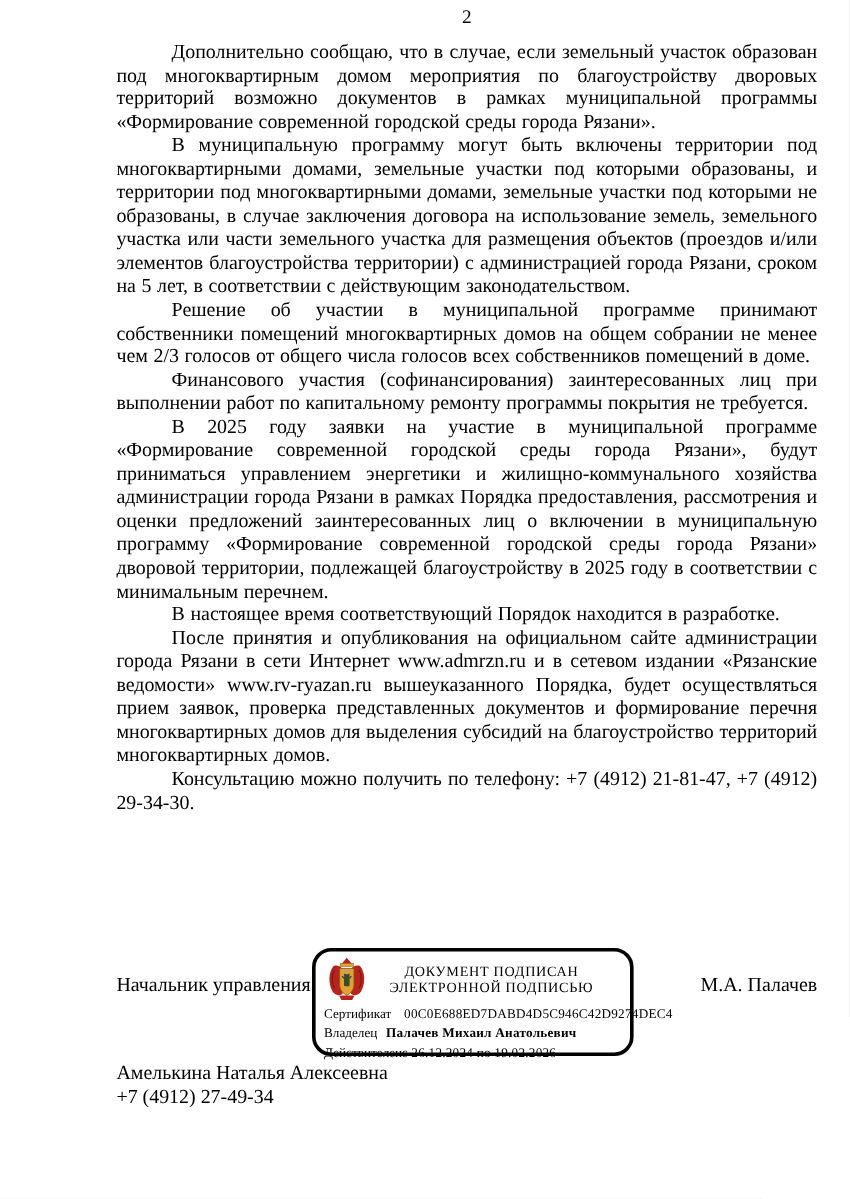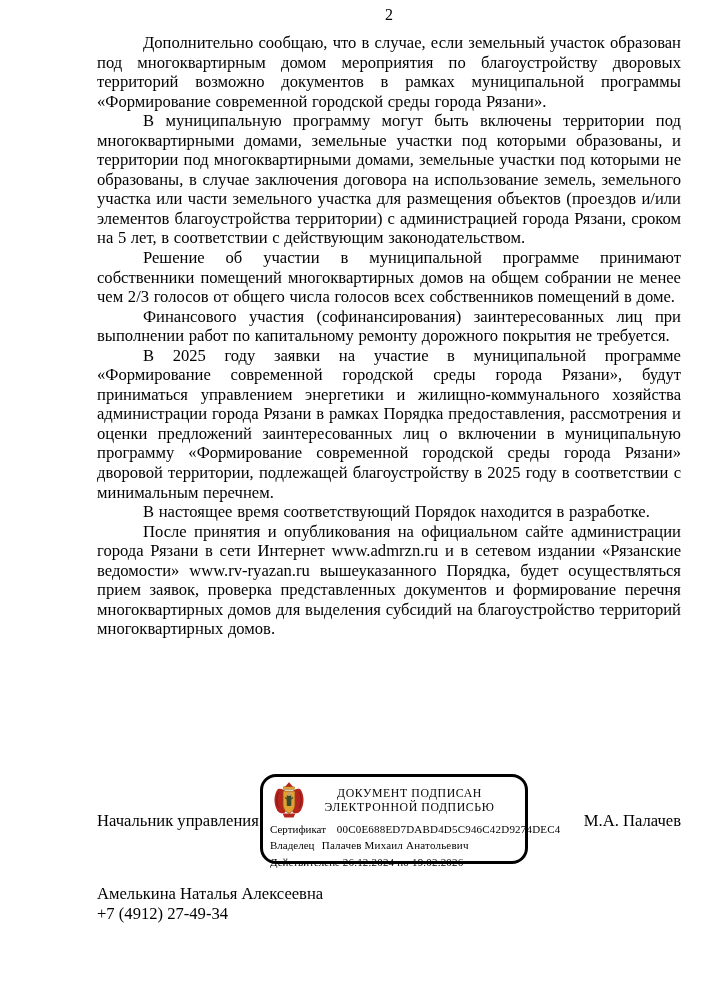--- a/index.html
+++ b/index.html
@@ -26,21 +26,21 @@
     text-align:justify;
     text-indent:46px;
     word-spacing:0.5px;
   }
   .sig-row{
     position:absolute;top:767px;left:97px;width:584px;
     display:flex;justify-content:space-between;
     font-size:16.6px;line-height:19.5px;margin-top:44px;
   }
   .stamp{
-    position:absolute;top:774px;left:260px;width:268px;height:90px;
+    position:absolute;top:790px;left:260px;width:268px;height:90px;
     box-sizing:border-box;
     border:3.5px solid #000;border-radius:16px;
     background:#fff;
     padding:4px 8px 4px 7px;
     font-family:"Liberation Serif", serif;
     z-index:2;
   }
   .stamp-head{display:flex;align-items:center;}
   .emblem{flex:0 0 38px;height:38px;display:flex;align-items:center;justify-content:center;}
   .stamp-title{
@@ -50,41 +50,42 @@
   }
   .stamp-row{
     font-size:11px;line-height:13px;margin-top:3.5px;
     white-space:nowrap;
   }
   .stamp-label{display:inline-block;}
   .lbl-cert{width:64px;}
   .lbl-owner{width:49px;}
   .lbl-valid{width:62px;}
   .stamp-value{letter-spacing:0.2px;}
-  .owner-value{font-weight:normal;}
+  .owner-value{font-weight:bold;}
   .executor{
     position:absolute;top:884px;left:97px;
     font-size:16.6px;line-height:19.5px;
   }
 </style>
 </head>
 <body>
 
 <div class="page">
 
   <div class="page-number">2</div>
 
   <div class="content">
     <p class="para">Дополнительно сообщаю, что в случае, если земельный участок образован под многоквартирным домом мероприятия по благоустройству дворовых территорий возможно документов в рамках муниципальной программы «Формирование современной городской среды города Рязани».</p>
     <p class="para">В муниципальную программу могут быть включены территории под многоквартирными домами, земельные участки под которыми образованы, и территории под многоквартирными домами, земельные участки под которыми не образованы, в случае заключения договора на использование земель, земельного участка или части земельного участка для размещения объектов (проездов и/или элементов благоустройства территории) с администрацией города Рязани, сроком на 5 лет, в соответствии с действующим законодательством.</p>
     <p class="para">Решение об участии в муниципальной программе принимают собственники помещений многоквартирных домов на общем собрании не менее чем 2/3 голосов от общего числа голосов всех собственников помещений в доме.</p>
-    <p class="para">Финансового участия (софинансирования) заинтересованных лиц при выполнении работ по капитальному ремонту дорожного покрытия не требуется.</p>
+    <p class="para">Финансового участия (софинансирования) заинтересованных лиц при выполнении работ по капитальному ремонту программы покрытия не требуется.</p>
     <p class="para">В 2025 году заявки на участие в муниципальной программе «Формирование современной городской среды города Рязани», будут приниматься управлением энергетики и жилищно-коммунального хозяйства администрации города Рязани в рамках Порядка предоставления, рассмотрения и оценки предложений заинтересованных лиц о включении в муниципальную программу «Формирование современной городской среды города Рязани» дворовой территории, подлежащей благоустройству в 2025 году в соответствии с минимальным перечнем.</p>
     <p class="para">В настоящее время соответствующий Порядок находится в разработке.</p>
     <p class="para">После принятия и опубликования на официальном сайте администрации города Рязани в сети Интернет www.admrzn.ru и в сетевом издании «Рязанские ведомости» www.rv-ryazan.ru вышеуказанного Порядка, будет осуществляться прием заявок, проверка представленных документов и формирование перечня многоквартирных домов для выделения субсидий на благоустройство территорий многоквартирных домов.</p>
+    <p class="para">Консультацию можно получить по телефону: +7 (4912) 21-81-47, +7 (4912) 29-34-30.</p>
   </div>
 
   <div class="sig-row">
     <span>Начальник управления</span>
     <span>М.А. Палачев</span>
   </div>
 
   <div class="stamp">
     <div class="stamp-head">
       <span class="emblem">

